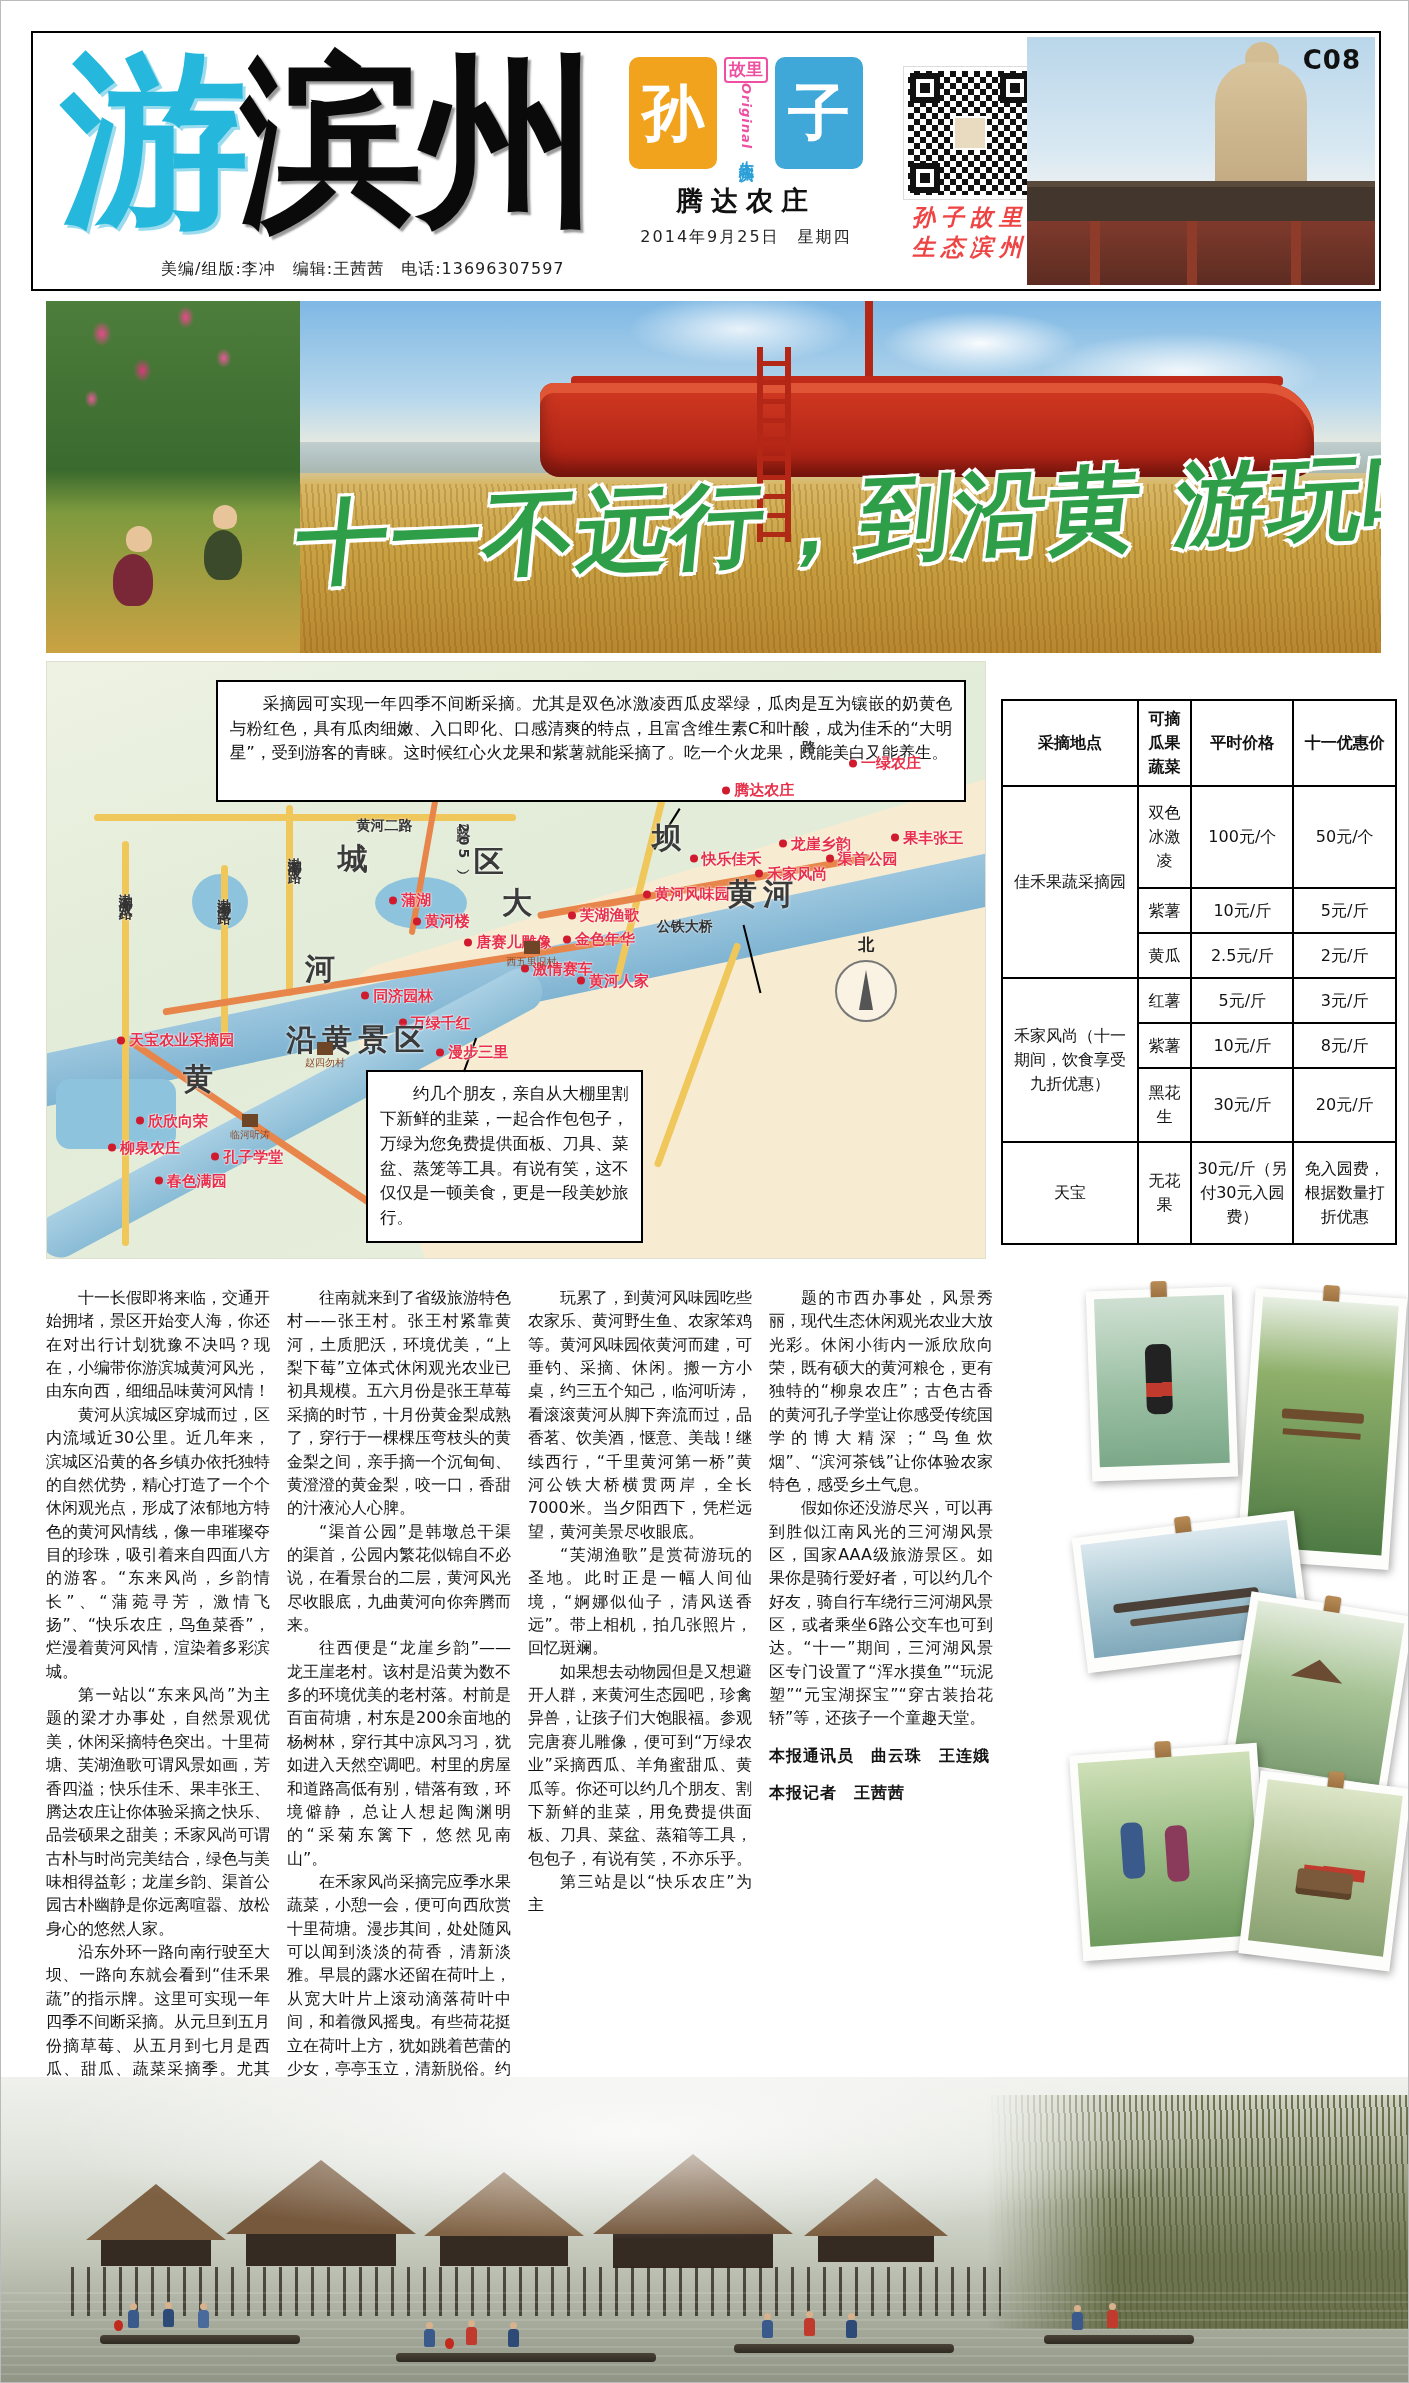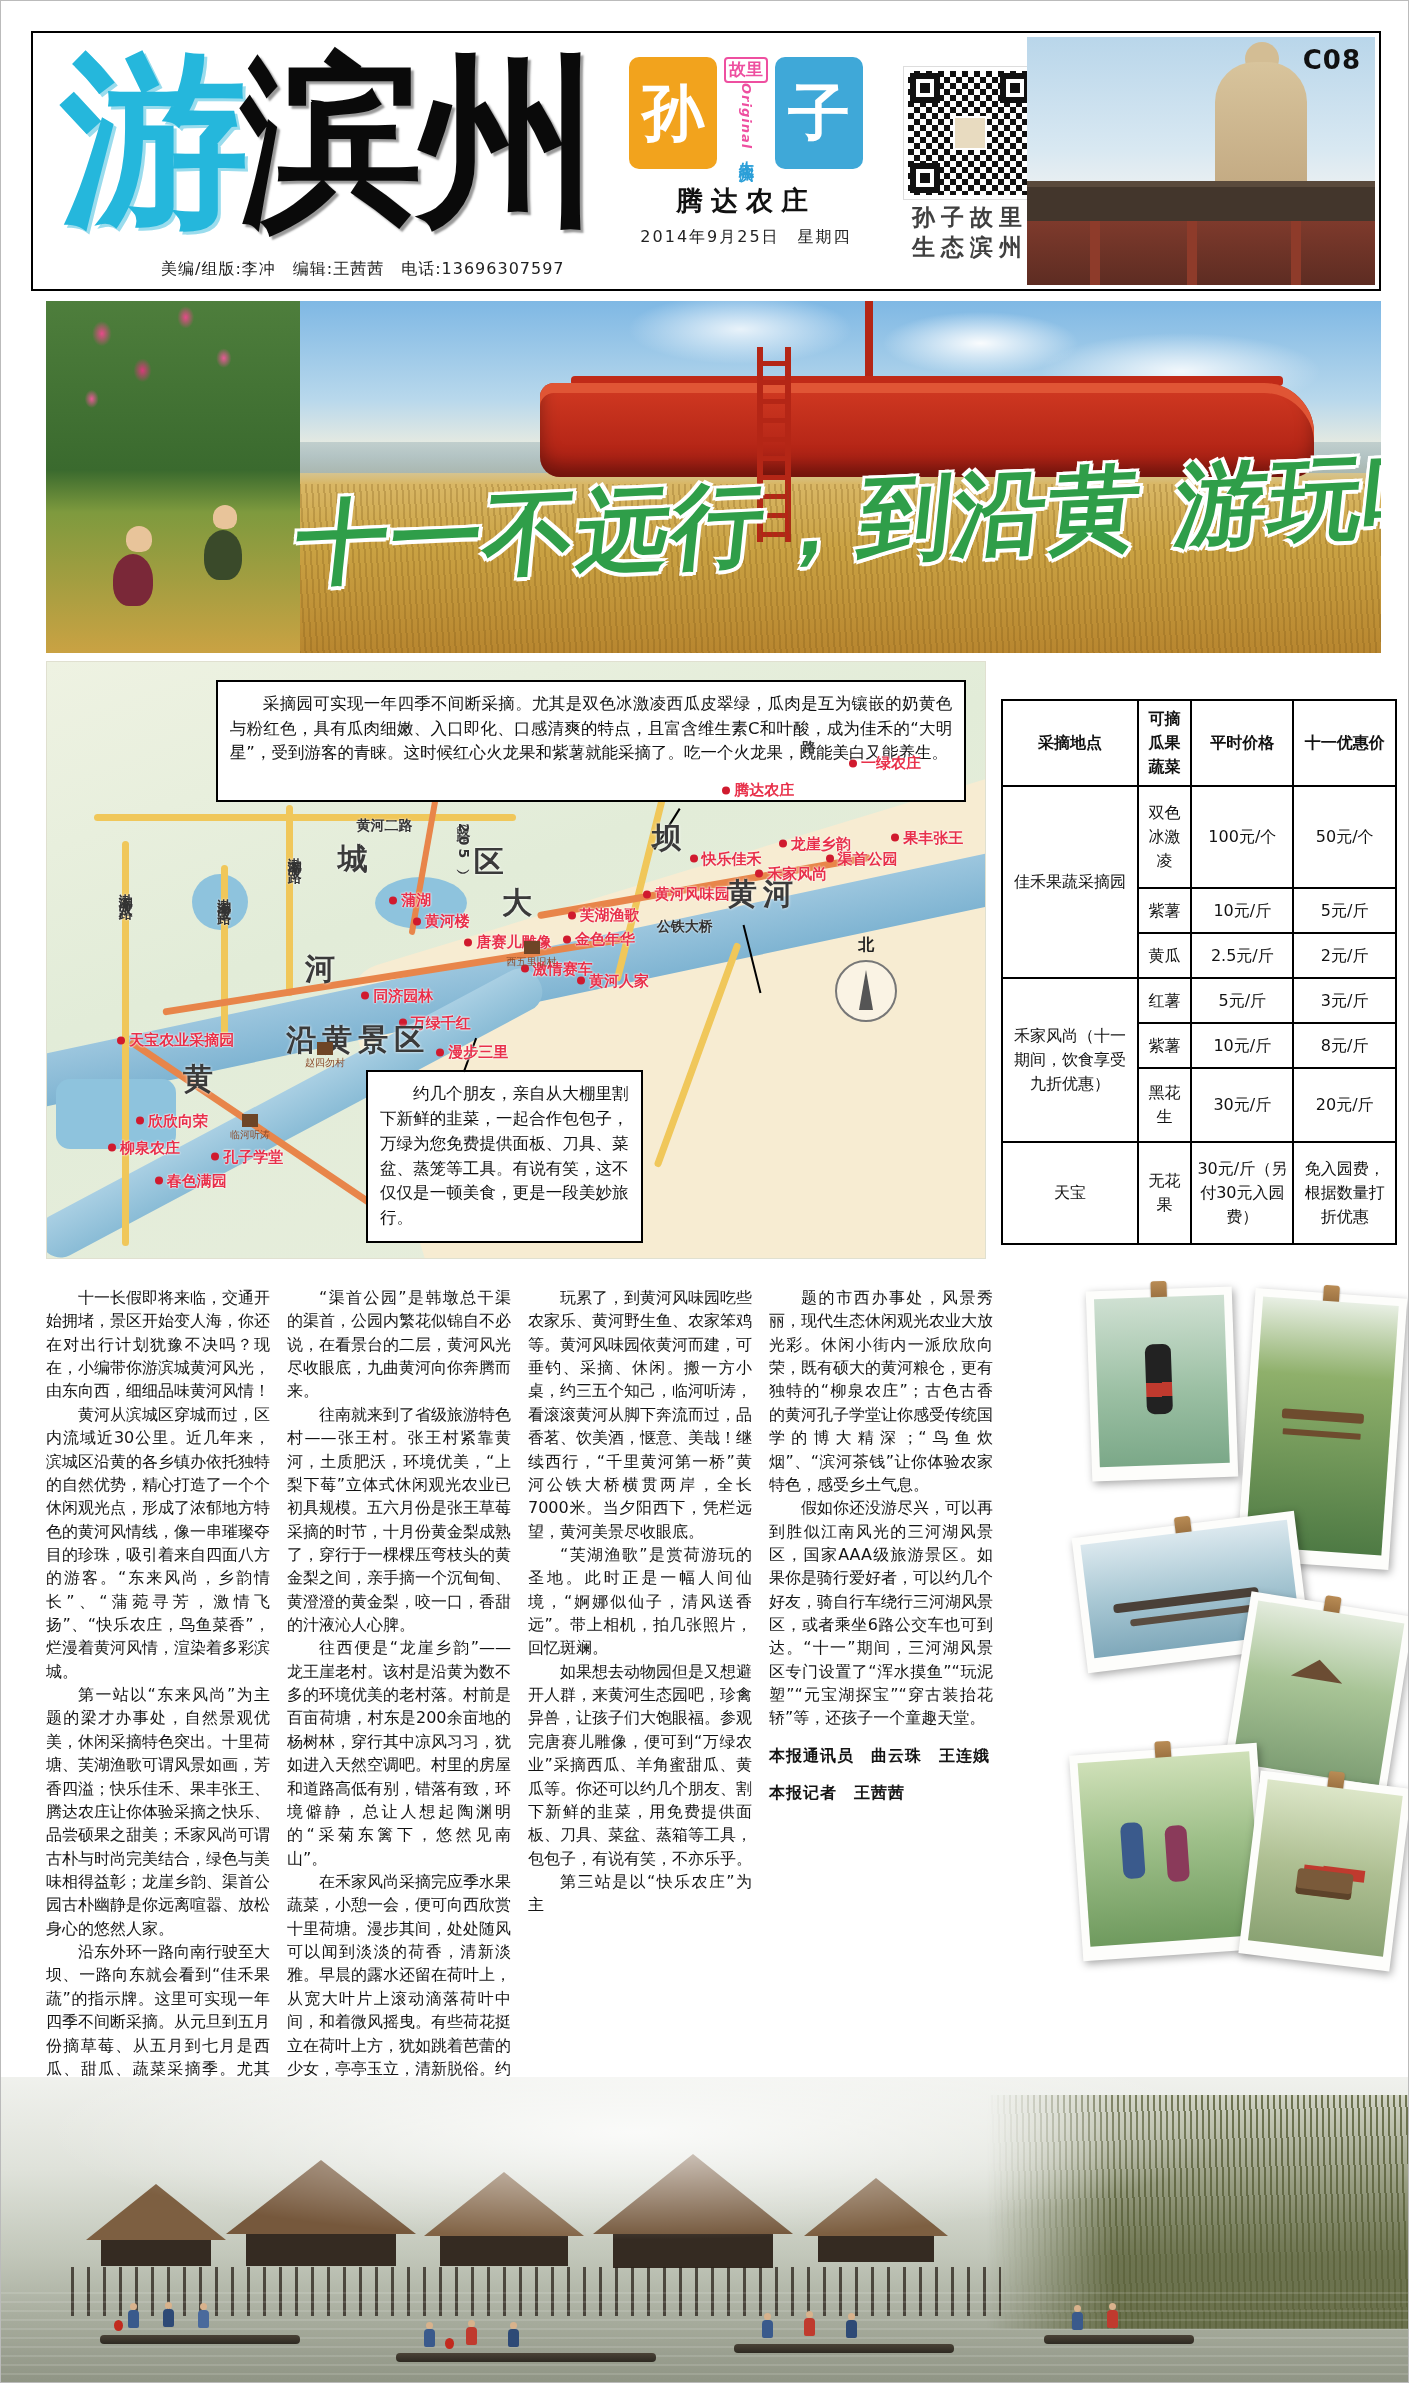--- a/index.html
+++ b/index.html
@@ -26,21 +26,21 @@
   .issue { margin-top:8px; font-size:27px; font-weight:900; color:#111; letter-spacing:8px; }
   .issue-date { margin-top:8px; font-size:16px; color:#222; letter-spacing:2px; }
 
   .qr-block { position:absolute; left:862px; top:28px; width:150px; text-align:center; }
   .qr { position:relative; width:132px; height:132px; margin:6px auto 4px; background:
         repeating-conic-gradient(#111 0% 25%, #fff 0% 50%); background-size:12px 12px; border:4px solid #fff; outline:1px solid #ddd; }
   .qr .finder { position:absolute; width:30px; height:30px; border:6px solid #111; background:#fff; }
   .qr .finder::after { content:""; position:absolute; inset:4px; background:#111; }
   .qr .f-tl { left:2px; top:2px; } .qr .f-tr { right:2px; top:2px; } .qr .f-bl { left:2px; bottom:2px; }
   .qr .center-logo { position:absolute; left:50%; top:50%; width:34px; height:34px; transform:translate(-50%,-50%); background:#e8dbc0; border:2px solid #fff; }
-  .qr-caption { font-weight:900; color:#404040; font-size:23px; letter-spacing:6px; line-height:1.3; }
+  .qr-caption { font-weight:900; font-style:italic; color:#ef4444; font-size:23px; letter-spacing:6px; line-height:1.3; }
 
   .statue-photo { position:absolute; right:4px; top:4px; width:348px; height:248px; overflow:hidden;
       background:linear-gradient(180deg,#b9d6ea 0%, #d8e8f2 45%, #e9eff2 60%, #c8c3b4 62%, #d8d2c2 100%); }
   .statue-body { position:absolute; left:54%; top:10%; width:92px; height:150px; background:linear-gradient(180deg,#d8c49c,#bfa57e); border-radius:40px 40px 14px 14px; }
   .statue-head { position:absolute; left:calc(54% + 30px); top:2%; width:34px; height:34px; border-radius:50%; background:#d3bd94; }
   .temple-roof { position:absolute; left:-4%; bottom:26%; width:108%; height:34px; background:#43362c; border-radius:6px 6px 0 0; box-shadow:0 -8px 0 -2px #5a4a3c; }
   .temple-wall { position:absolute; left:0; bottom:0; width:100%; height:26%; background:linear-gradient(180deg,#7e3a2c,#5d2c22); }
   .temple-pillar { position:absolute; bottom:0; width:10px; height:26%; background:#8e3b2a; }
   .page-code { position:absolute; right:14px; top:8px; font-size:26px; font-weight:900; color:#111; letter-spacing:1px; }
 
@@ -341,22 +341,22 @@
     </table>
   </div>
 
   <div class="article-col" style="left:45px;">
       <p>十一长假即将来临，交通开始拥堵，景区开始变人海，你还在对出行计划犹豫不决吗？现在，小编带你游滨城黄河风光，由东向西，细细品味黄河风情！</p>
       <p>黄河从滨城区穿城而过，区内流域近30公里。近几年来，滨城区沿黄的各乡镇办依托独特的自然优势，精心打造了一个个休闲观光点，形成了浓郁地方特色的黄河风情线，像一串璀璨夺目的珍珠，吸引着来自四面八方的游客。“东来风尚，乡韵情长”、“蒲菀寻芳，激情飞扬”、“快乐农庄，鸟鱼菜香”，烂漫着黄河风情，渲染着多彩滨城。</p>
       <p>第一站以“东来风尚”为主题的梁才办事处，自然景观优美，休闲采摘特色突出。十里荷塘、芙湖渔歌可谓风景如画，芳香四溢；快乐佳禾、果丰张王、腾达农庄让你体验采摘之快乐、品尝硕果之甜美；禾家风尚可谓古朴与时尚完美结合，绿色与美味相得益彰；龙崖乡韵、渠首公园古朴幽静是你远离喧嚣、放松身心的悠然人家。</p>
       <p>沿东外环一路向南行驶至大坝、一路向东就会看到“佳禾果蔬”的指示牌。这里可实现一年四季不间断采摘。从元旦到五月份摘草莓、从五月到七月是西瓜、甜瓜、蔬菜采摘季。尤其是“双色冰激凌”西瓜口感爽、肉多、水分足，绝对美味佳品。</p>
     </div>
   <div class="article-col" style="left:286px;">
+      <p>往南就来到了省级旅游特色村——张王村。张王村紧靠黄河，土质肥沃，环境优美，“上梨下莓”立体式休闲观光农业已初具规模。五六月份是张王草莓采摘的时节，十月份黄金梨成熟了，穿行于一棵棵压弯枝头的黄金梨之间，亲手摘一个沉甸甸、黄澄澄的黄金梨，咬一口，香甜的汁液沁人心脾。</p>
       <p>“渠首公园”是韩墩总干渠的渠首，公园内繁花似锦自不必说，在看景台的二层，黄河风光尽收眼底，九曲黄河向你奔腾而来。</p>
-      <p>往南就来到了省级旅游特色村——张王村。张王村紧靠黄河，土质肥沃，环境优美，“上梨下莓”立体式休闲观光农业已初具规模。五六月份是张王草莓采摘的时节，十月份黄金梨成熟了，穿行于一棵棵压弯枝头的黄金梨之间，亲手摘一个沉甸甸、黄澄澄的黄金梨，咬一口，香甜的汁液沁人心脾。</p>
       <p>往西便是“龙崖乡韵”——龙王崖老村。该村是沿黄为数不多的环境优美的老村落。村前是百亩荷塘，村东是200余亩地的杨树林，穿行其中凉风习习，犹如进入天然空调吧。村里的房屋和道路高低有别，错落有致，环境僻静，总让人想起陶渊明的“采菊东篱下，悠然见南山”。</p>
       <p>在禾家风尚采摘完应季水果蔬菜，小憩一会，便可向西欣赏十里荷塘。漫步其间，处处随风可以闻到淡淡的荷香，清新淡雅。早晨的露水还留在荷叶上，从宽大叶片上滚动滴落荷叶中间，和着微风摇曳。有些荷花挺立在荷叶上方，犹如跳着芭蕾的少女，亭亭玉立，清新脱俗。约几个朋友来此拍照，人群在绿色中游动，正是景色如画，人在画中游。</p>
     </div>
   <div class="article-col" style="left:527px;">
       <p>玩累了，到黄河风味园吃些农家乐、黄河野生鱼、农家笨鸡等。黄河风味园依黄河而建，可垂钓、采摘、休闲。搬一方小桌，约三五个知己，临河听涛，看滚滚黄河从脚下奔流而过，品香茗、饮美酒，惬意、美哉！继续西行，“千里黄河第一桥”黄河公铁大桥横贯两岸，全长7000米。当夕阳西下，凭栏远望，黄河美景尽收眼底。</p>
       <p>“芙湖渔歌”是赏荷游玩的圣地。此时正是一幅人间仙境，“婀娜似仙子，清风送香远”。带上相机，拍几张照片，回忆斑斓。</p>
       <p>如果想去动物园但是又想避开人群，来黄河生态园吧，珍禽异兽，让孩子们大饱眼福。参观完唐赛儿雕像，便可到“万绿农业”采摘西瓜、羊角蜜甜瓜、黄瓜等。你还可以约几个朋友、割下新鲜的韭菜，用免费提供面板、刀具、菜盆、蒸箱等工具，包包子，有说有笑，不亦乐乎。</p>
       <p>第三站是以“快乐农庄”为主</p>
     </div>
   <div class="article-col" style="left:768px;">

